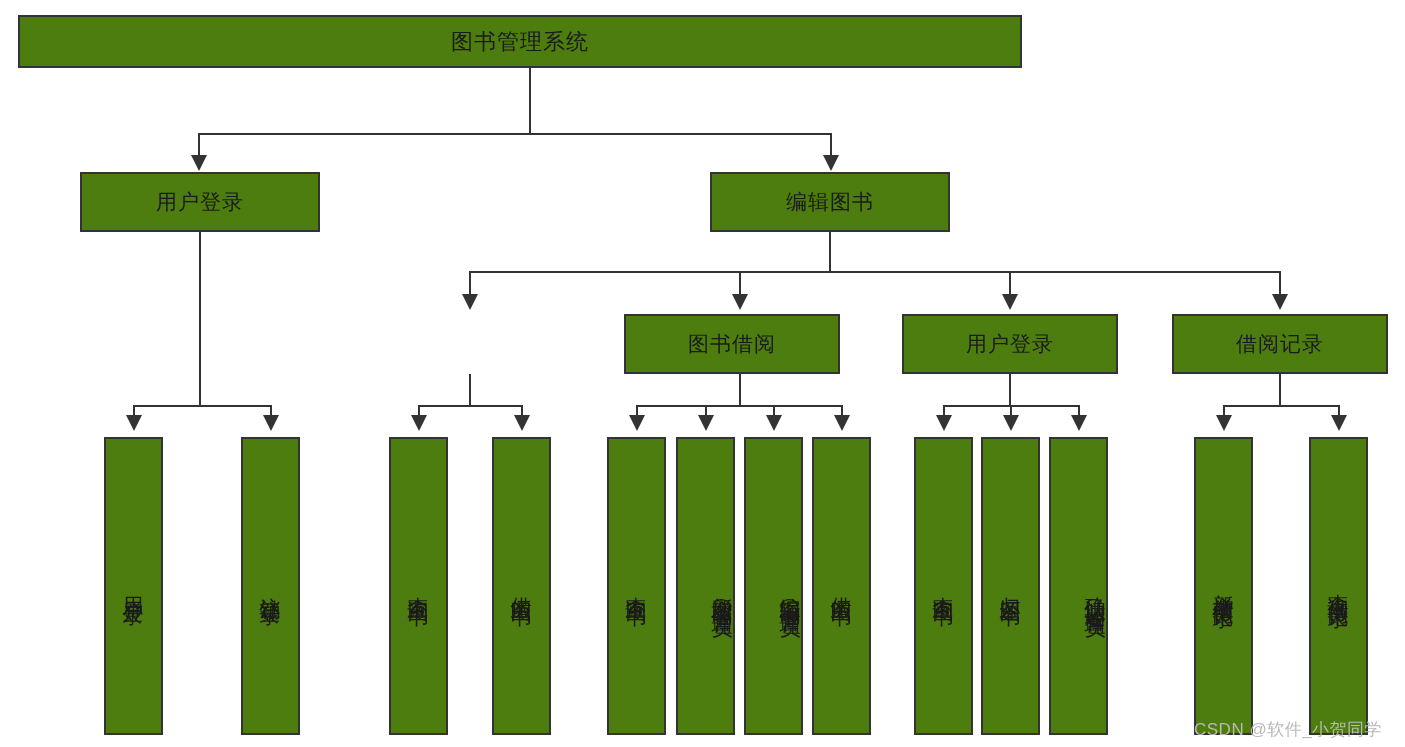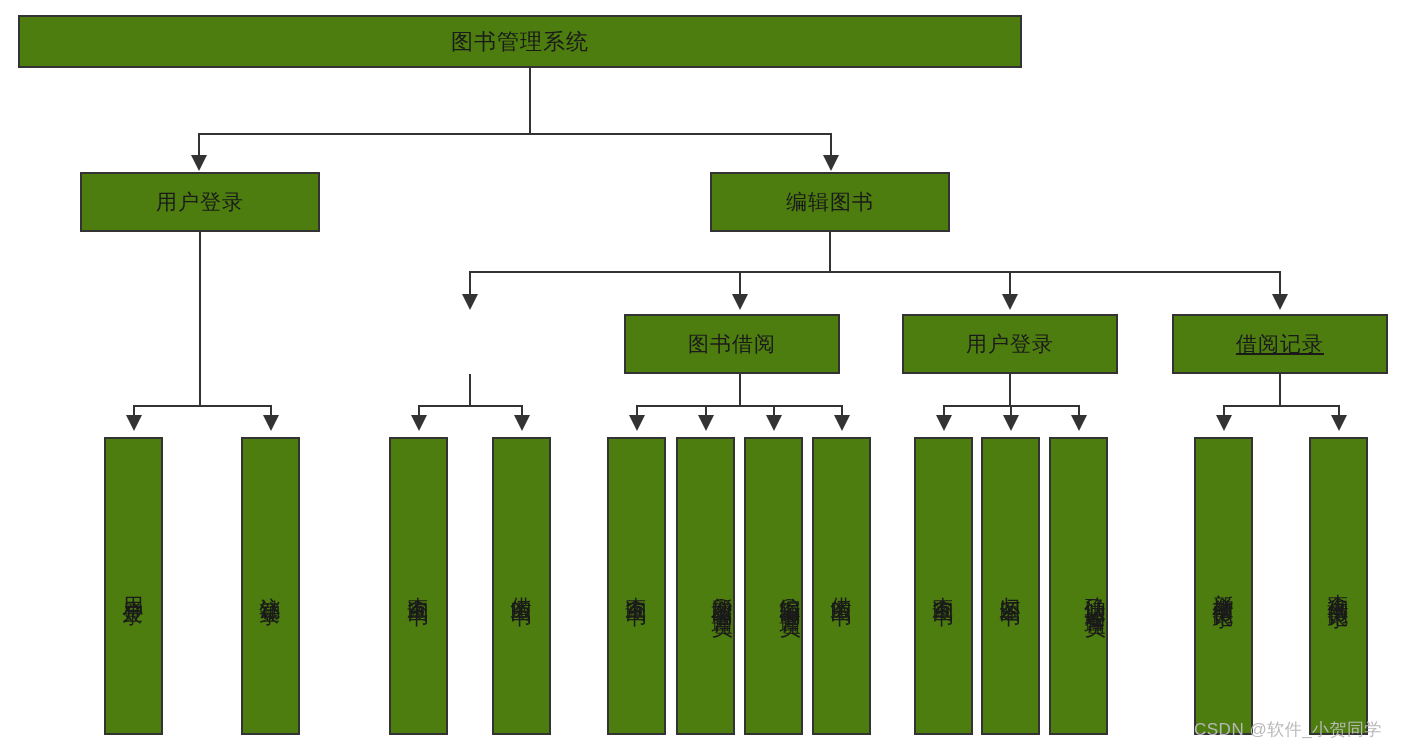--- a/index.html
+++ b/index.html
@@ -108,21 +108,21 @@
   <div class="arrow" style="left:462px; top:294px;"></div>
   <div class="vline" style="left:739px; top:271px; height:25px;"></div>
   <div class="arrow" style="left:732px; top:294px;"></div>
   <div class="vline" style="left:1009px; top:271px; height:25px;"></div>
   <div class="arrow" style="left:1002px; top:294px;"></div>
   <div class="vline" style="left:1279px; top:271px; height:25px;"></div>
   <div class="arrow" style="left:1272px; top:294px;"></div>
 
   <div class="node node-h" style="left:624px; top:314px; width:216px; height:60px;">图书借阅</div>
   <div class="node node-h" style="left:902px; top:314px; width:216px; height:60px;">用户登录</div>
-  <div class="node node-h" style="left:1172px; top:314px; width:216px; height:60px;text-decoration:underline;">借阅记录</div>
+  <div class="node node-h" style="left:1172px; top:314px; width:216px; height:60px;">借阅记录</div>
 
   <div class="vline" style="left:469px; top:374px; height:32px;"></div>
   <div class="hline" style="left:418px; top:405px; width:104px;"></div>
   <div class="vline" style="left:418px; top:405px; height:12px;"></div>
   <div class="arrow" style="left:411px; top:415px;"></div>
   <div class="vline" style="left:521px; top:405px; height:12px;"></div>
   <div class="arrow" style="left:514px; top:415px;"></div>
 
   <div class="vline" style="left:739px; top:374px; height:32px;"></div>
   <div class="hline" style="left:636px; top:405px; width:206px;"></div>

